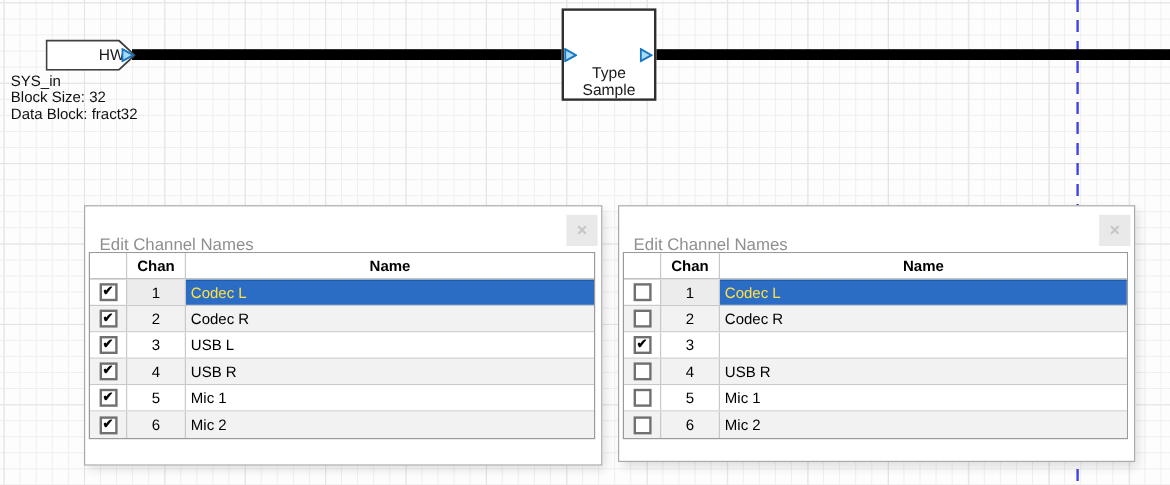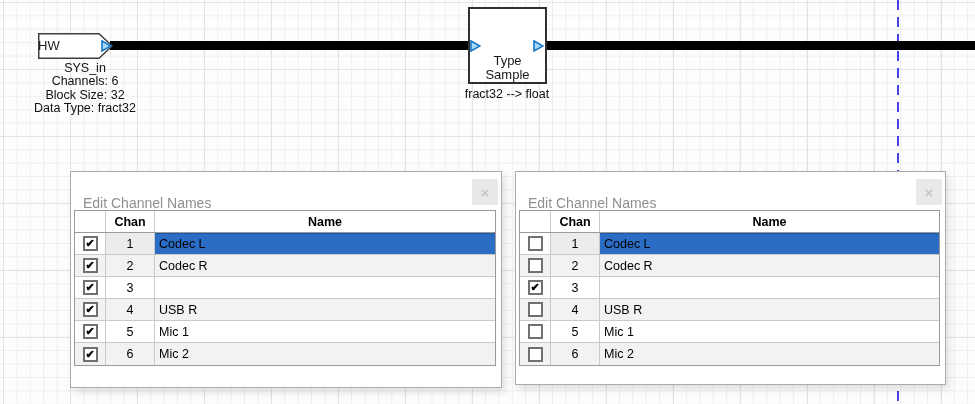--- a/index.html
+++ b/index.html
@@ -26,37 +26,37 @@
   }
   
   .wire { position:absolute; height:9px; background:var(--wire, #000); z-index:3; }
   #wire1 { left:110px; top:41px; width:359px; }
   #wire2 { left:546px; top:41px; width:429px; }
   
   .hw-block { position:absolute; left:38px; top:33px; width:75px; height:26px; z-index:4; }
   .hw-block svg { position:absolute; left:0; top:0; }
   .hw-label {
     position:absolute; left:0; top:0; width:66px; height:26px;
-    line-height:26px; text-align:left; font-size:13px; color:#1a1a1a;
+    line-height:26px; text-align:right; font-size:13px; color:#1a1a1a;
   }
   
   .tc-block {
     position:absolute; left:468px; top:7px; width:79px; height:77px; z-index:4;
     background:#fff; border:2px solid #2f2f2f; box-sizing:border-box;
     display:flex; flex-direction:column; align-items:center; justify-content:flex-end;
     font-size:13px; line-height:14px; color:#1a1a1a;
   }
   
   .pin { position:absolute; z-index:5; }
   .pin polygon { fill:var(--pin-fill, #a9dbf7); stroke:var(--pin-stroke, #1777c5); stroke-width:1.6; }
   #pin-hw-out  { left:101px; top:40px; }
   #pin-tc-in   { left:470px; top:40px; }
   #pin-tc-out  { left:533px; top:40px; }
   
-  .caption { position:absolute; text-align:center; font-size:12.5px; line-height:13.4px; color:#111; z-index:2; }
+  .caption { position:absolute; text-align:left; font-size:12.5px; line-height:13.4px; color:#111; z-index:2; }
   #hw-caption { left:9px;  top:62px; width:152px; }
   #tc-caption { left:427px; top:88px; width:160px; }
   
   .dialog {
     position:absolute; z-index:10; background:#fff;
     border:1px solid #ababab; box-sizing:border-box;
     box-shadow:3px 4px 8px rgba(0,0,0,0.12);
   }
   .dlg-title { position:absolute; left:12px; top:10px; font-size:14px; color:#8f8f8f;margin-top:13px; }
   .dlg-close {
@@ -81,21 +81,21 @@
     display:flex; height:22px; box-sizing:border-box;
     border-bottom:1px solid #c9c9c9; background:#fff; font-size:12.5px; color:#000;
   }
   .tr:last-child { border-bottom:none; }
   .tr.alt { background:#f2f2f2; }
   .td { display:flex; align-items:center; box-sizing:border-box; }
   .td.cbc  { justify-content:center; }
   .td.chanc{ justify-content:center; }
   .td.namec{ padding-left:4px; }
   .td.namec.sel {
-    background:var(--selection-blue, #2b6cc4); color:#000000;
+    background:var(--selection-blue, #2b6cc4); color:#fde047;
     box-shadow:inset 0 1px 0 #1e57a6;
   }
   .td.chanc.cur { background:#ececec; }
   .checkbox {
     width:15px; height:15px; box-sizing:border-box;
     background:#fff; border:2px solid #707070;
     display:flex; align-items:center; justify-content:center;
     font-size:11px; font-weight:bold; color:#000; line-height:1;
   }
 </style>
@@ -113,37 +113,35 @@
     <svg width="75" height="26" viewBox="0 0 75 26">
       <polygon points="0.75,0.75 61,0.75 74.25,13 61,25.25 0.75,25.25" fill="#ffffff" stroke="#3f3f3f" stroke-width="1.5"></polygon>
     </svg>
     <div class="hw-label">HW</div>
   </div>
   <svg class="pin" id="pin-hw-out" width="11" height="12" viewBox="0 0 11 12">
     <polygon points="1,1 10,6 1,11"></polygon>
   </svg>
   <div class="caption" id="hw-caption">
     <div>SYS_in</div>
-    <div>Channels: 6</div>
     <div>Block Size: 32</div>
-    <div>Data Type: fract32</div>
+    <div>Data Block: fract32</div>
   </div>
 
   <div class="tc-block">
     <div>Type</div>
     <div>Sample</div>
   </div>
   <svg class="pin" id="pin-tc-in" width="11" height="12" viewBox="0 0 11 12">
     <polygon points="1,1 10,6 1,11"></polygon>
   </svg>
   <svg class="pin" id="pin-tc-out" width="11" height="12" viewBox="0 0 11 12">
     <polygon points="1,1 10,6 1,11"></polygon>
   </svg>
   <div class="caption" id="tc-caption">
-    <div>fract32 --&gt; float</div>
   </div>
 
   <div class="dialog" style="left:70px; top:171px; width:432px; height:217px;">
     <div class="dlg-title">Edit Channel Names</div>
     <div class="dlg-close">
       <span>×</span>
     </div>
     <div class="tbl">
       <div class="thead">
         <div class="th cbc"></div>
@@ -163,20 +161,21 @@
               <span class="checkbox">✔</span>
             </div>
             <div class="td chanc">2</div>
             <div class="td namec">Codec R</div>
           </div>
           <div class="tr">
             <div class="td cbc">
               <span class="checkbox">✔</span>
             </div>
             <div class="td chanc">3</div>
+            <div class="td namec">USB L</div>
           </div>
           <div class="tr alt">
             <div class="td cbc">
               <span class="checkbox">✔</span>
             </div>
             <div class="td chanc">4</div>
             <div class="td namec">USB R</div>
           </div>
           <div class="tr">
             <div class="td cbc">

